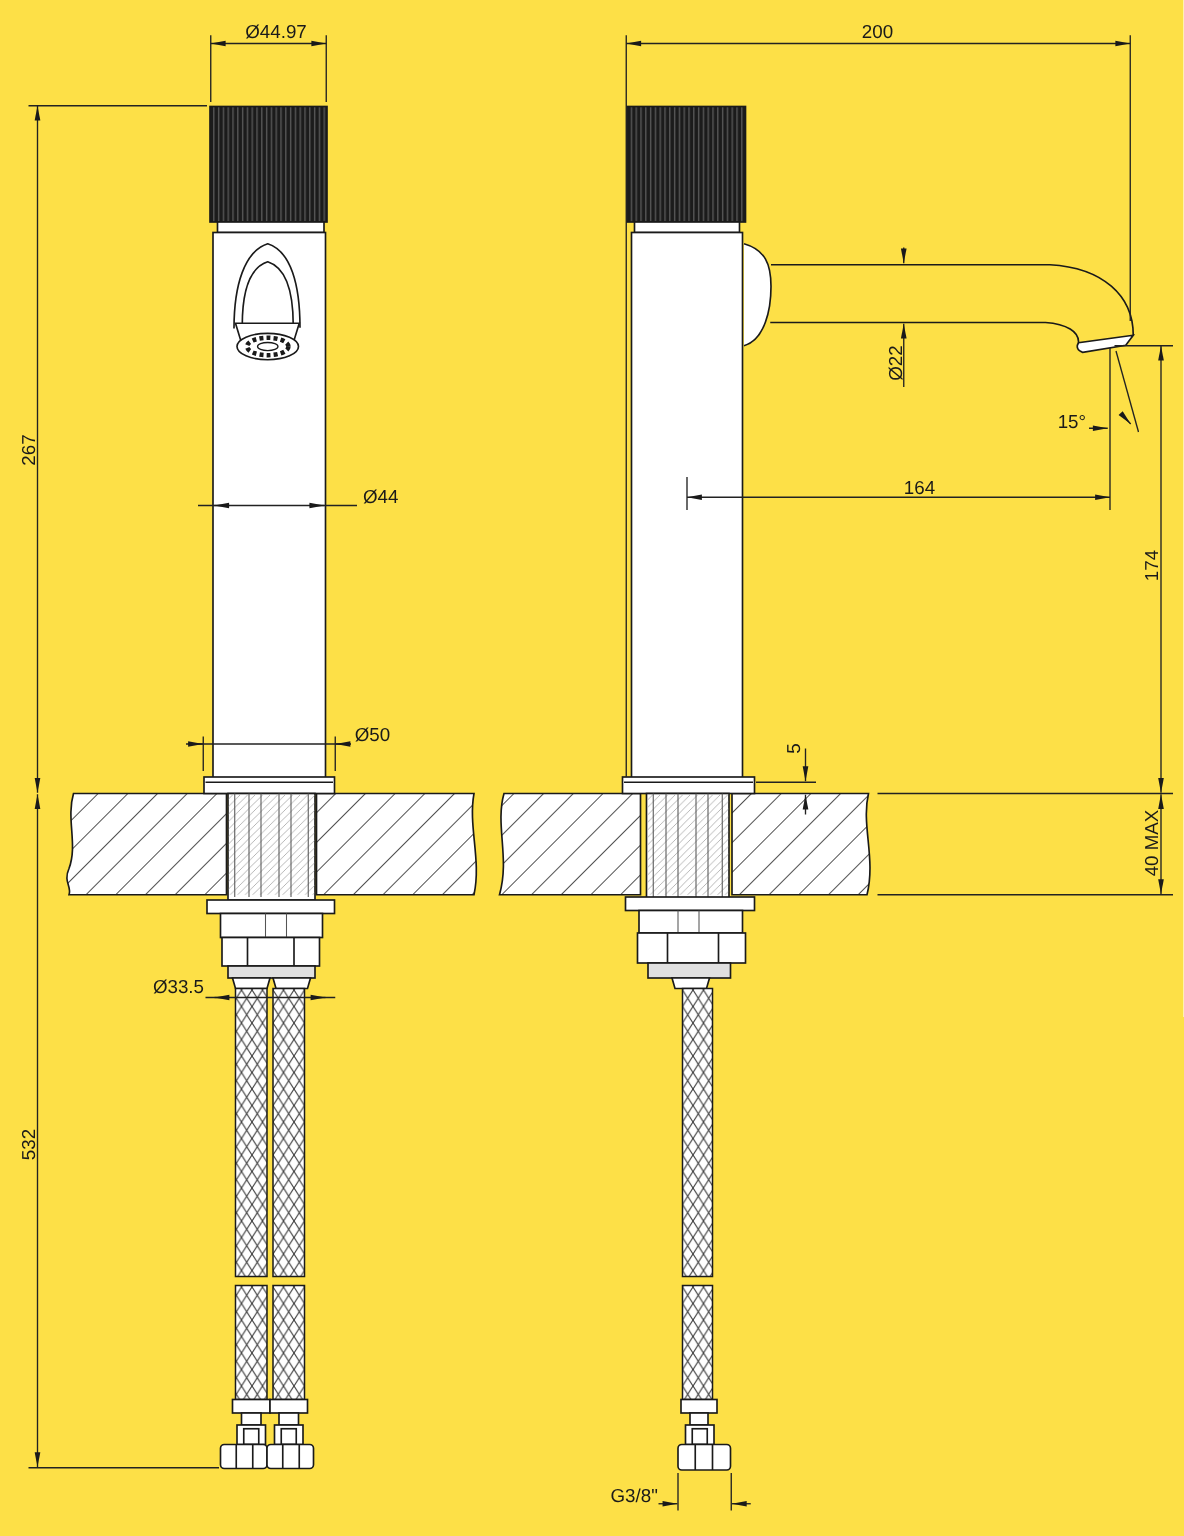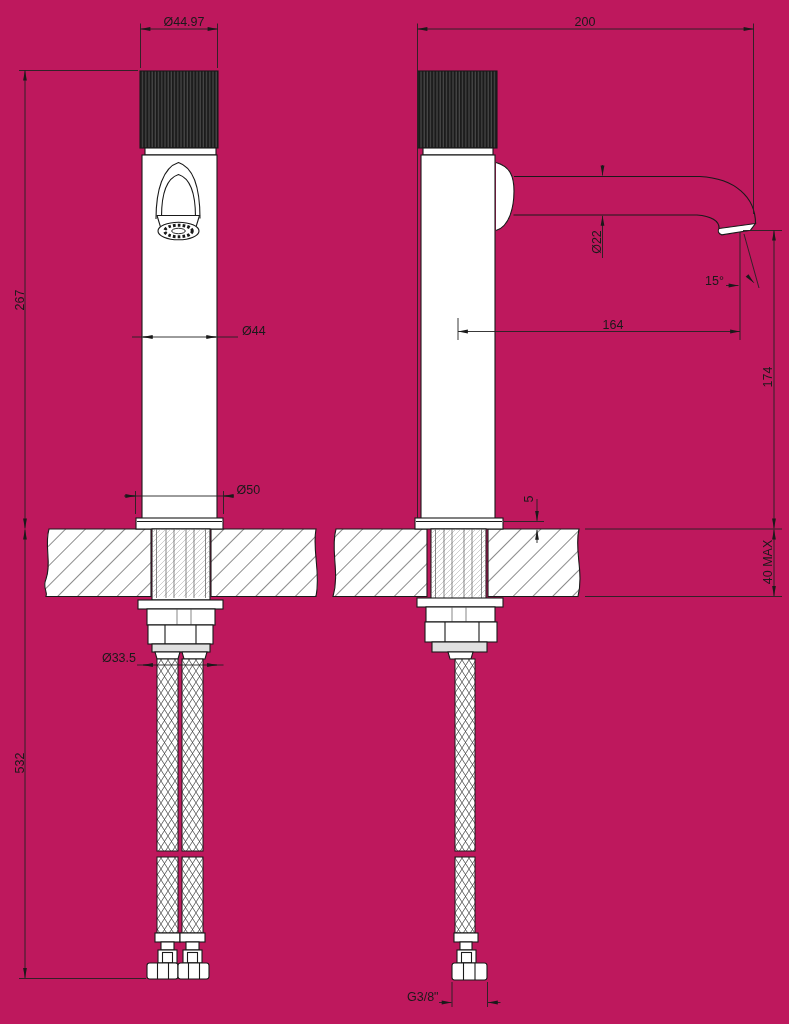--- a/index.html
+++ b/index.html
@@ -1,16 +1,16 @@
 <!DOCTYPE html>
 <html><head>
 <meta charset="utf-8">
 <style>
   html,body{margin:0;padding:0;background:#fff;}
-  .page{width:789px;height:1024px;background:#be185d;position:relative;overflow:hidden;}
+  .page{width:789px;height:1024px;background:#fde047;position:relative;overflow:hidden;}
   svg{display:block;}
   svg text{font-family:"Liberation Sans","DejaVu Sans",sans-serif;font-size:12.5px;fill:#1a1a1a;}
   .obj{stroke:#1a1a1a;stroke-width:1.1;fill:none;}
   .objw{stroke:#1a1a1a;stroke-width:1.1;fill:#ffffff;}
   .thin{stroke:#555;stroke-width:0.7;fill:none;}
   .dim{stroke:#222;stroke-width:0.9;fill:none;}
   .shade{stroke:#1a1a1a;stroke-width:1.1;fill:#e0e0e0;}
 </style>
 </head>
 <body>

